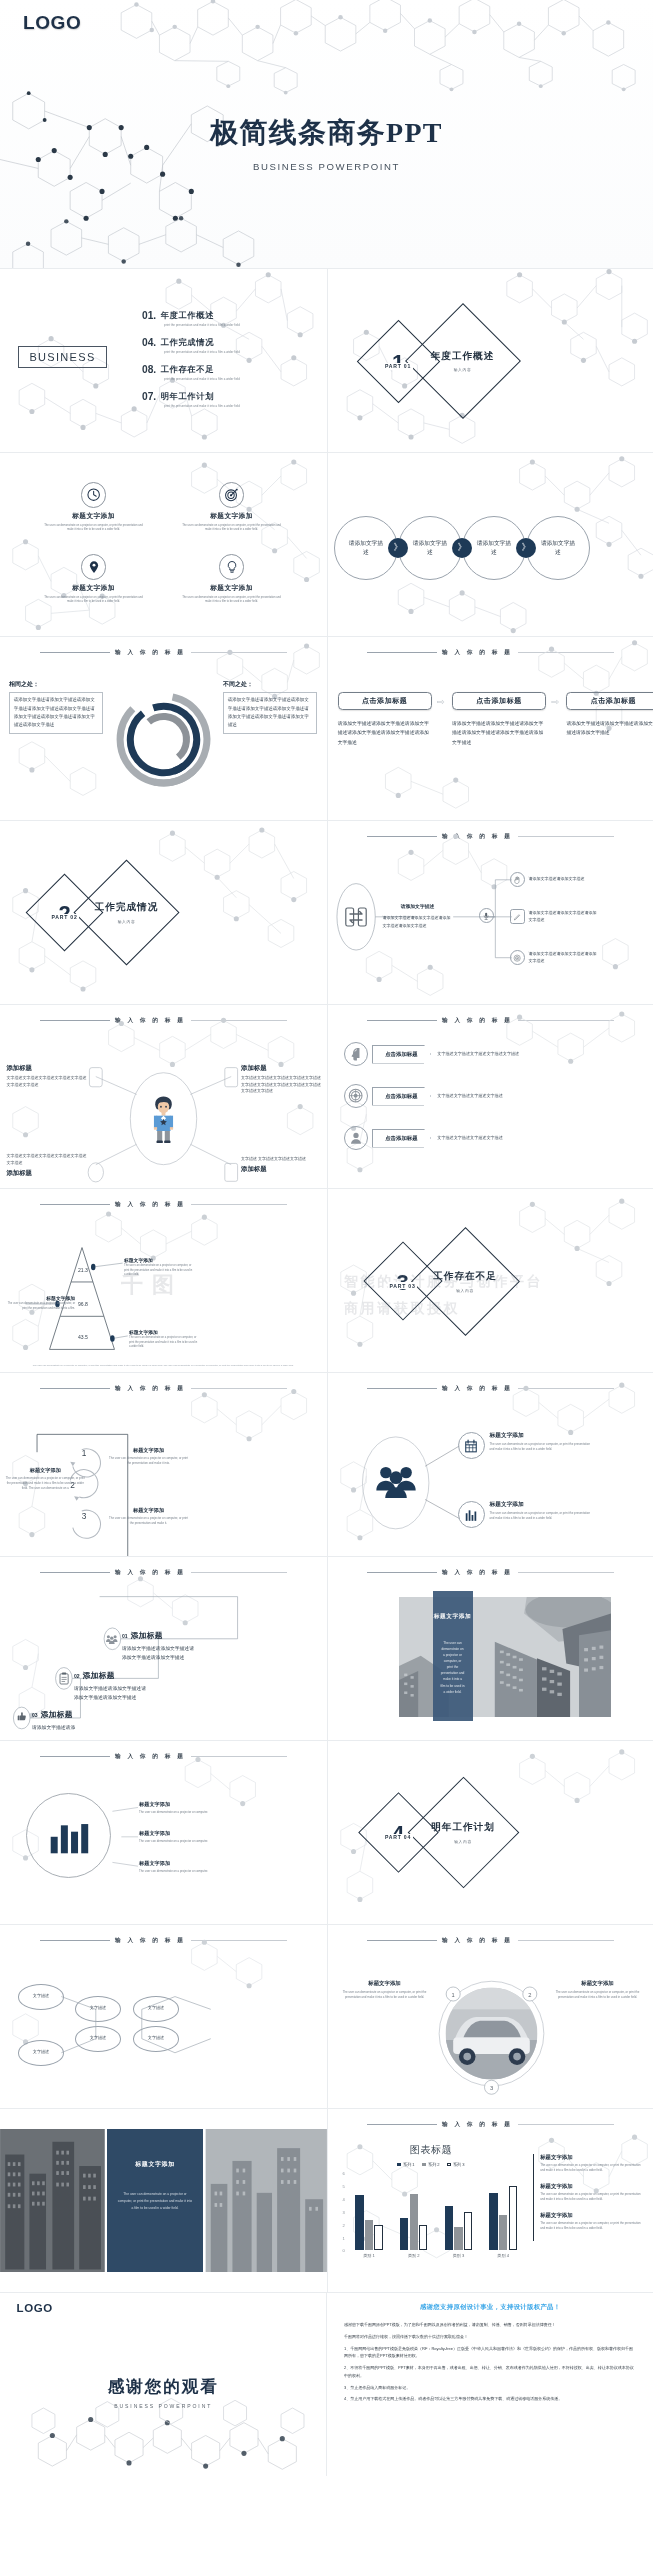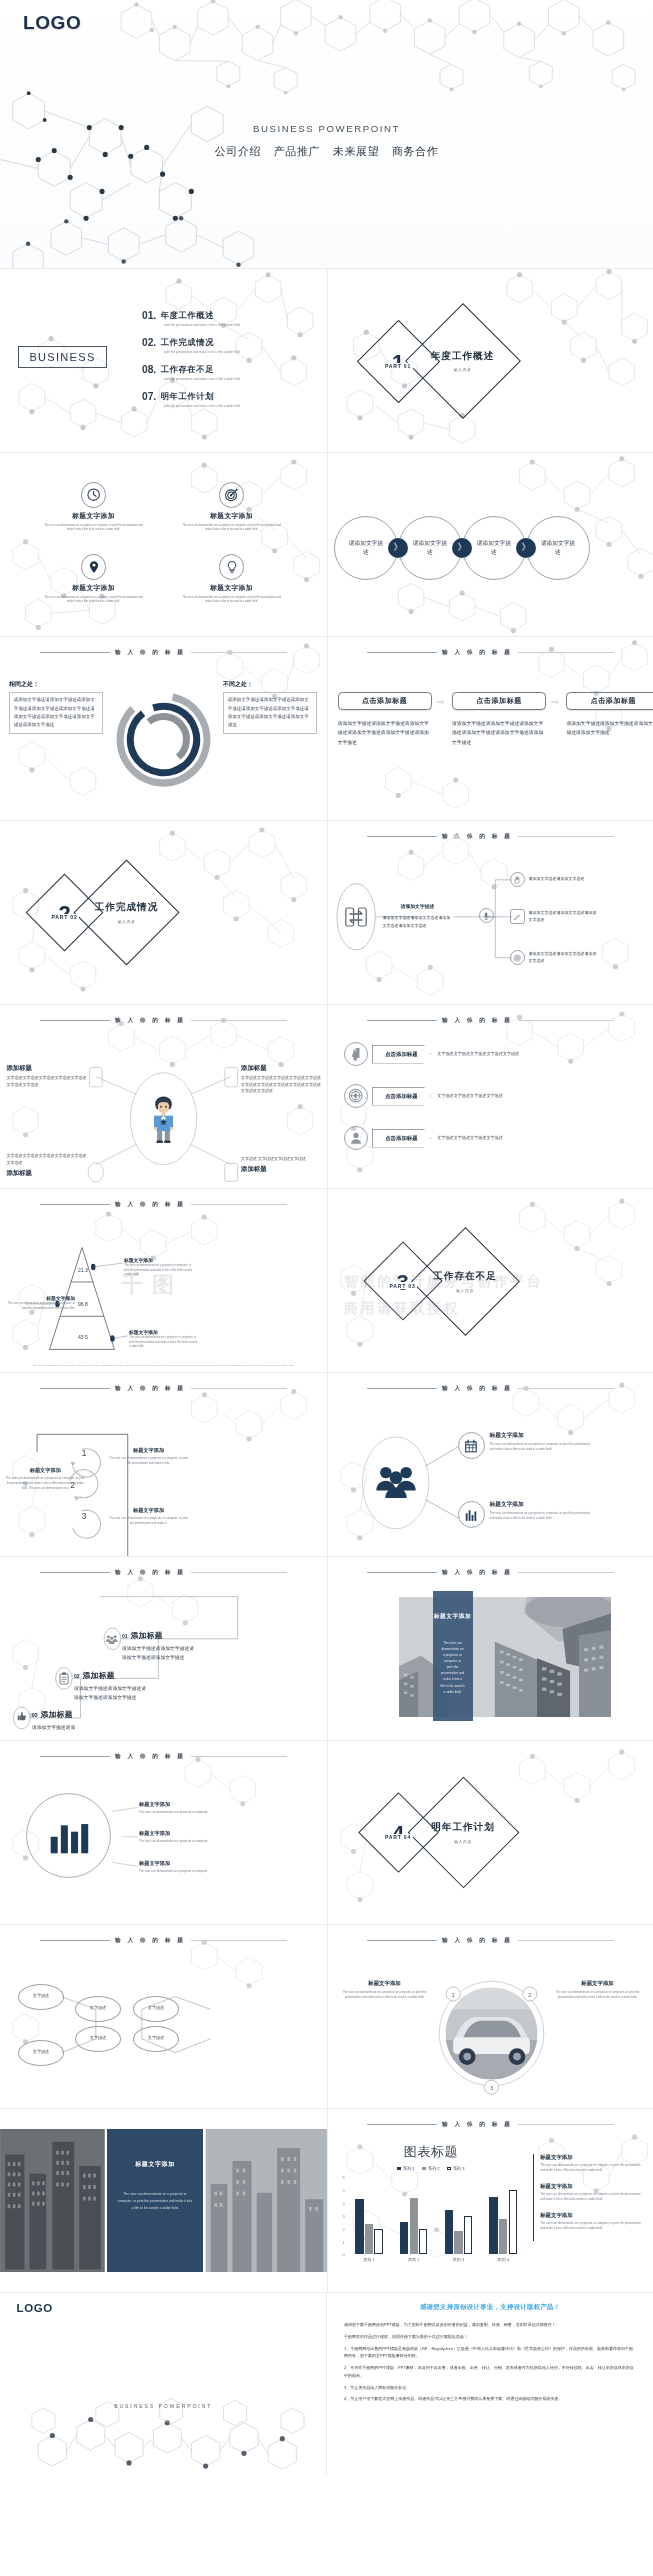--- a/index.html
+++ b/index.html
@@ -156,21 +156,21 @@
   .overlay .p { font-size:3.2px; color:#e2e8ee; line-height:1.9; text-align:center;
                 margin-top:19px; padding:0 7.7px;}
 
   
   .fl { position:absolute; width:46px; text-align:center; font-size:4.1px;
         line-height:1.6; color:#2b3947; border:0.6px solid #9aa3ad; border-radius:50%;
         height:25.5px; display:flex; align-items:center; justify-content:center;}
 
   
   .chart-wrap { position:absolute; left:9px; top:34px; width:189px; }
-  .chart-title { text-align:center; font-size:13px; color:#3a4652; letter-spacing:0.6px;}
+  .chart-title { text-align:center; font-size:10px; color:#3a4652; letter-spacing:0.6px;}
   .legend { display:flex; justify-content:center; gap:7.7px; margin-top:5.1px; }
   .legend .li { display:flex; align-items:center; gap:1.9px; font-size:4.1px; color:#3a4652;}
   .legend .sw { width:3.8px; height:3.8px; }
   .plot { position:relative; height:77px; margin-top:6.4px; display:flex; }
   .yax { width:10.2px; position:relative; }
   .yax .t { position:absolute; right:1.9px; font-size:4.1px; color:#8b939b; transform:translateY(-50%);}
   .plotarea { flex:1; position:relative; border-left:0px; display:flex; align-items:flex-end;
               justify-content:space-around; padding-bottom:0; }
   .grp { display:flex; align-items:flex-end; gap:1.3px; height:100%; }
   .grp .b { width:8.3px; }
@@ -311,27 +311,22 @@
       <g fill="#2b3947" opacity=".85">
         <circle cx="104" cy="347" r="3.5"></circle>
           <circle cx="194" cy="410" r="3.5"></circle>
         <circle cx="284" cy="342" r="3.5"></circle>
           <circle cx="374" cy="415" r="3.5"></circle>
         <circle cx="44" cy="382" r="3.5"></circle>
       </g>
     </svg>
     <div class="hero-logo">LOGO</div>
     <div class="hero-center">
+      <div class="hero-title">极简线条商务PPT</div>
       <div class="hero-sub">BUSINESS POWERPOINT</div>
-      <div class="hero-items">
-        <span>公司介绍</span>
-        <span>产品推广</span>
-        <span>未来展望</span>
-        <span>商务合作</span>
-      </div>
     </div>
   </div>
 
   <div class="row">
     <div class="slide">
       <svg class="molbg" width="327" height="184" viewBox="0 0 512 288">
         <g stroke="#d6dadf" stroke-width="1" fill="none">
           <polygon points="60,120 80,109 100,120 100,142 80,153 60,142"></polygon>
           <polygon points="130,150 150,139 170,150 170,172 150,183 130,172"></polygon>
           <polygon points="30,190 50,179 70,190 70,212 50,223 30,212"></polygon>
@@ -376,21 +371,21 @@
       <div class="toc">
         <div class="toc-item">
           <div class="toc-line">
             <span class="toc-num">01.</span>
             <span class="toc-zh">年度工作概述</span>
           </div>
           <div class="toc-en">print the presentation and make it into a film a wider field</div>
         </div>
         <div class="toc-item">
           <div class="toc-line">
-            <span class="toc-num">02.</span>
+            <span class="toc-num">04.</span>
             <span class="toc-zh">工作完成情况</span>
           </div>
           <div class="toc-en">print the presentation and make it into a film a wider field</div>
         </div>
         <div class="toc-item">
           <div class="toc-line">
             <span class="toc-num">08.</span>
             <span class="toc-zh">工作存在不足</span>
           </div>
           <div class="toc-en">print the presentation and make it into a film a wider field</div>
@@ -1679,20 +1674,21 @@
         </g>
         <g stroke="#c9ced4" stroke-width="1" fill="none">
           <polygon points="150,180 168,170 186,180 186,200 168,210 150,200"></polygon>
           <polygon points="250,175 268,165 286,175 286,195 268,205 250,195"></polygon>
           <polygon points="350,178 368,168 386,178 386,198 368,208 350,198"></polygon>
           <polygon points="440,190 458,180 476,190 476,210 458,220 440,210"></polygon>
           <polygon points="50,190 68,180 86,190 86,210 68,220 50,210"></polygon>
         </g>
       </svg>
       <div class="logo">LOGO</div>
+      <div class="t">感谢您的观看</div>
       <div class="s">BUSINESS POWERPOINT</div>
     </div>
 
     <div class="license">
       <div class="hd">感谢您支持原创设计事业，支持设计版权产品！</div>
       <p>感谢您下载千图网原创PPT模版，为了您和千图网以及原创作者的利益，请勿复制、传播、销售，否则将承担法律责任！</p>
       <p>千图网将对作品进行维权，按照传播下载次数的十倍进行索取赔偿金！</p>
       <p>1、千图网网站出售的PPT模版是免版税类（RF：Royalty-free）正版受《中华人民共和国著作法》和《世界版权公约》的保护，作品的所有权、版权和著作权归千图网所有，您下载的是PPT模版素材使用权。</p>
       <p>2、不得将千图网的PPT模版、PPT素材，本身用于再出售，或者出租、出借、转让、分销、发布或者作为礼物供他人使用，不得转授权、出卖、转让本协议或本协议中的权利。</p>
       <p>3、禁止把作品纳入商标或服务标记。</p>

